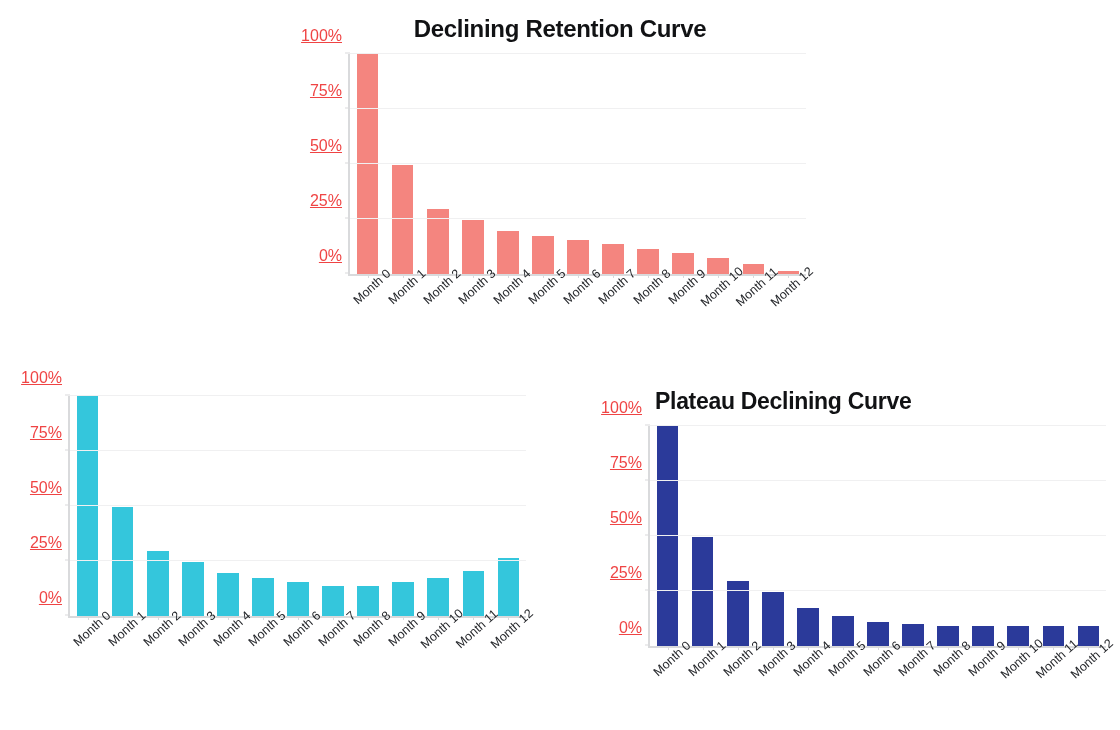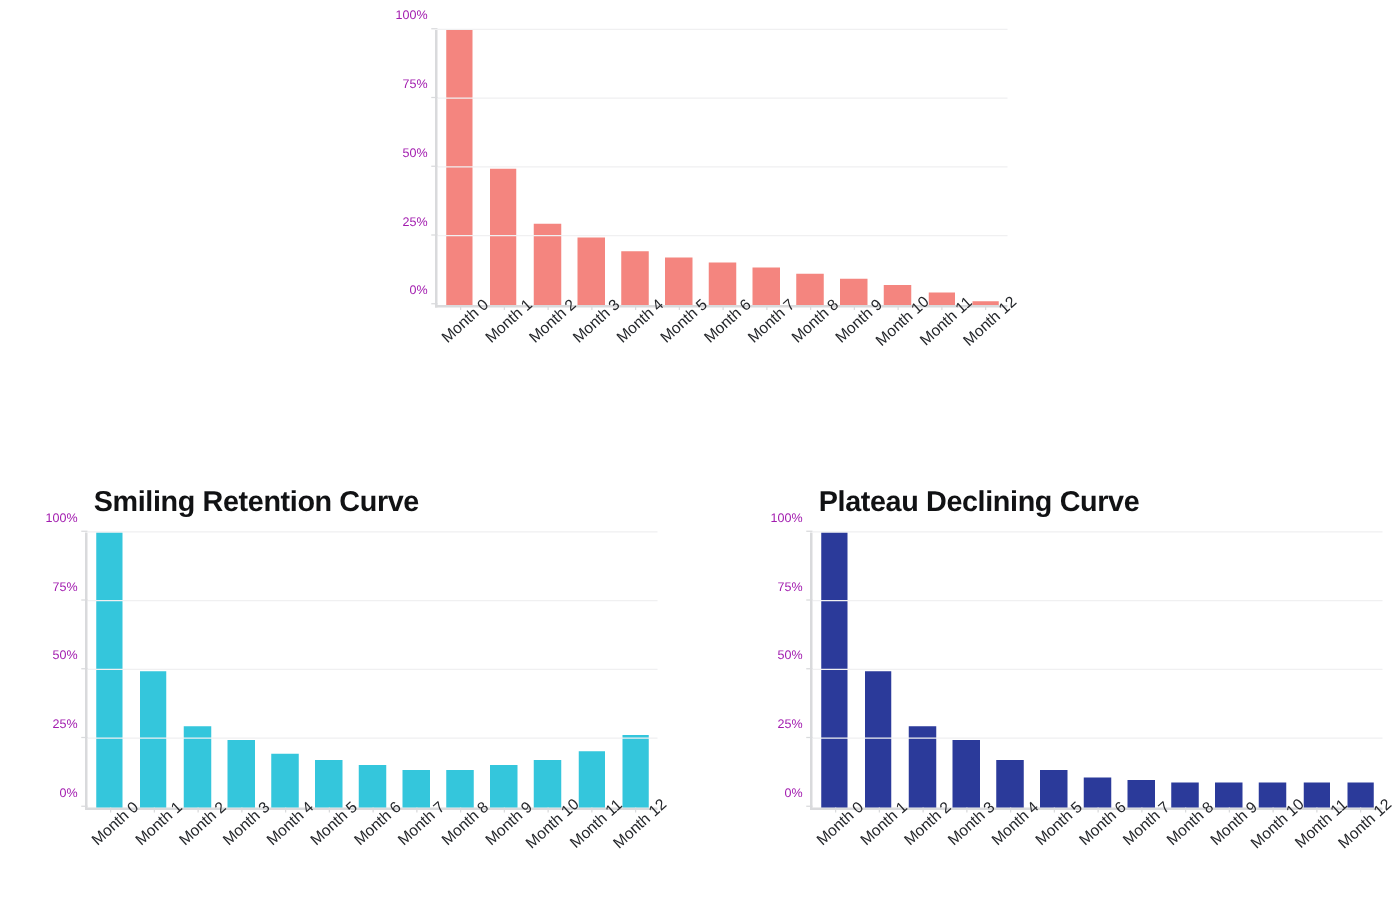--- a/index.html
+++ b/index.html
@@ -57,24 +57,25 @@
     left: 0;
     right: 0;
     height: 1px;
     background: #f0f0f1;
   }
   .ytick-label {
     position: absolute;
     right: 100%;
     transform: translateY(-50%);
     margin-right: 8px;
-    font-size: 10px;
-    color: #a21caf;
+    font-size: 16px;
+    color: #ef4444;
     white-space: nowrap;
     font-family: "Liberation Sans", sans-serif;
+    text-decoration: underline;
   }
   .ytick-mark {
     position: absolute;
     right: 100%;
     width: 5px;
     height: 1px;
     background: #d9dadc;
     transform: translateY(-50%);
   }
 
@@ -120,20 +121,21 @@
 
   
   #panel-declining .plot-wrap { height: 222px; }
   #panel-smiling .plot-wrap,
   #panel-plateau .plot-wrap   { height: 222px; }
 </style>
 </head>
 <body>
 
 <div class="chart-panel" id="panel-declining">
+  <div class="chart-title">Declining Retention Curve</div>
   <div class="plot-wrap">
     <div class="plot-area">
       <div class="bars">
           <div class="bar-slot">
             <div class="bar" title="Month 0: 100%" style="height: 100%; background: rgb(244, 133, 127);"></div>
             <div class="xtick-mark"></div>
             <div class="xlabel">Month 0</div>
           </div>
           <div class="bar-slot">
             <div class="bar" title="Month 1: 49.5%" style="height: 49.5%; background: rgb(244, 133, 127);"></div>
@@ -208,21 +210,20 @@
         <div class="ytick-mark" style="bottom: 75%;"></div>
         <div class="ytick-label" style="bottom: 75%;">75%</div>
         <div class="gridline" style="bottom: 100%;"></div>
         <div class="ytick-mark" style="bottom: 100%;"></div>
         <div class="ytick-label" style="bottom: 100%;">100%</div>
       </div>
   </div>
 </div>
 
 <div class="chart-panel" id="panel-smiling">
-  <div class="chart-title">Smiling Retention Curve</div>
   <div class="plot-wrap">
     <div class="plot-area">
       <div class="bars">
           <div class="bar-slot">
             <div class="bar" title="Month 0: 100%" style="height: 100%; background: rgb(52, 198, 220);"></div>
             <div class="xtick-mark"></div>
             <div class="xlabel">Month 0</div>
           </div>
           <div class="bar-slot">
             <div class="bar" title="Month 1: 49.5%" style="height: 49.5%; background: rgb(52, 198, 220);"></div>

